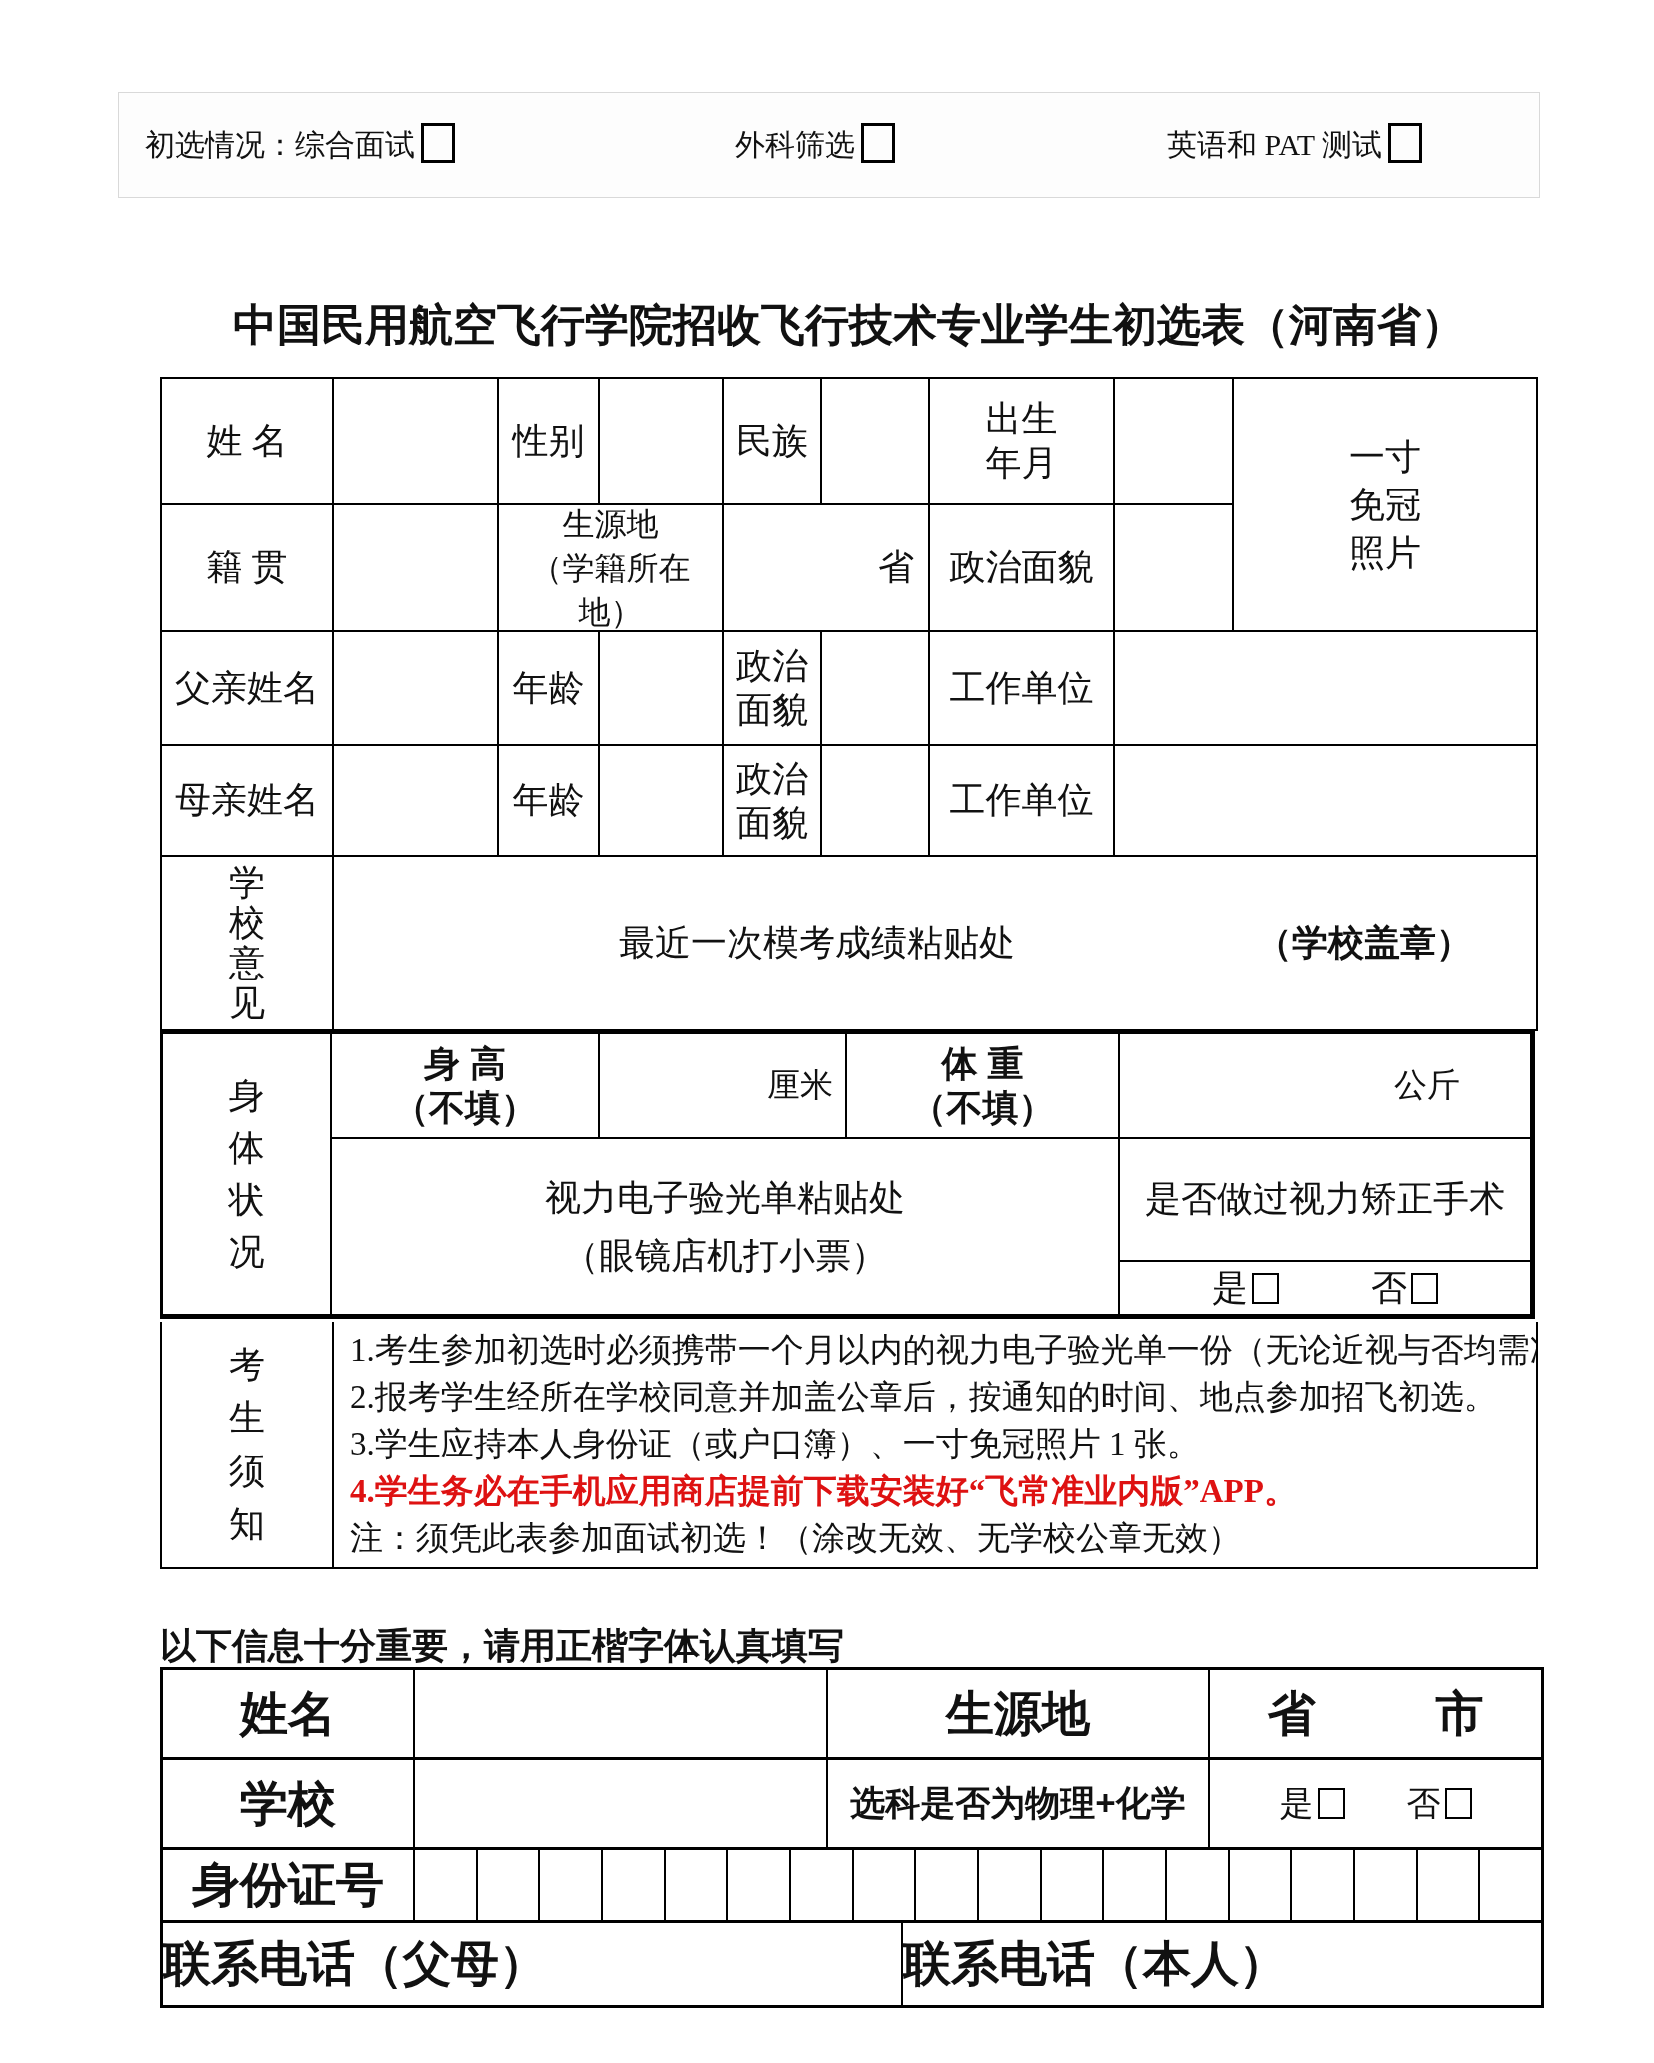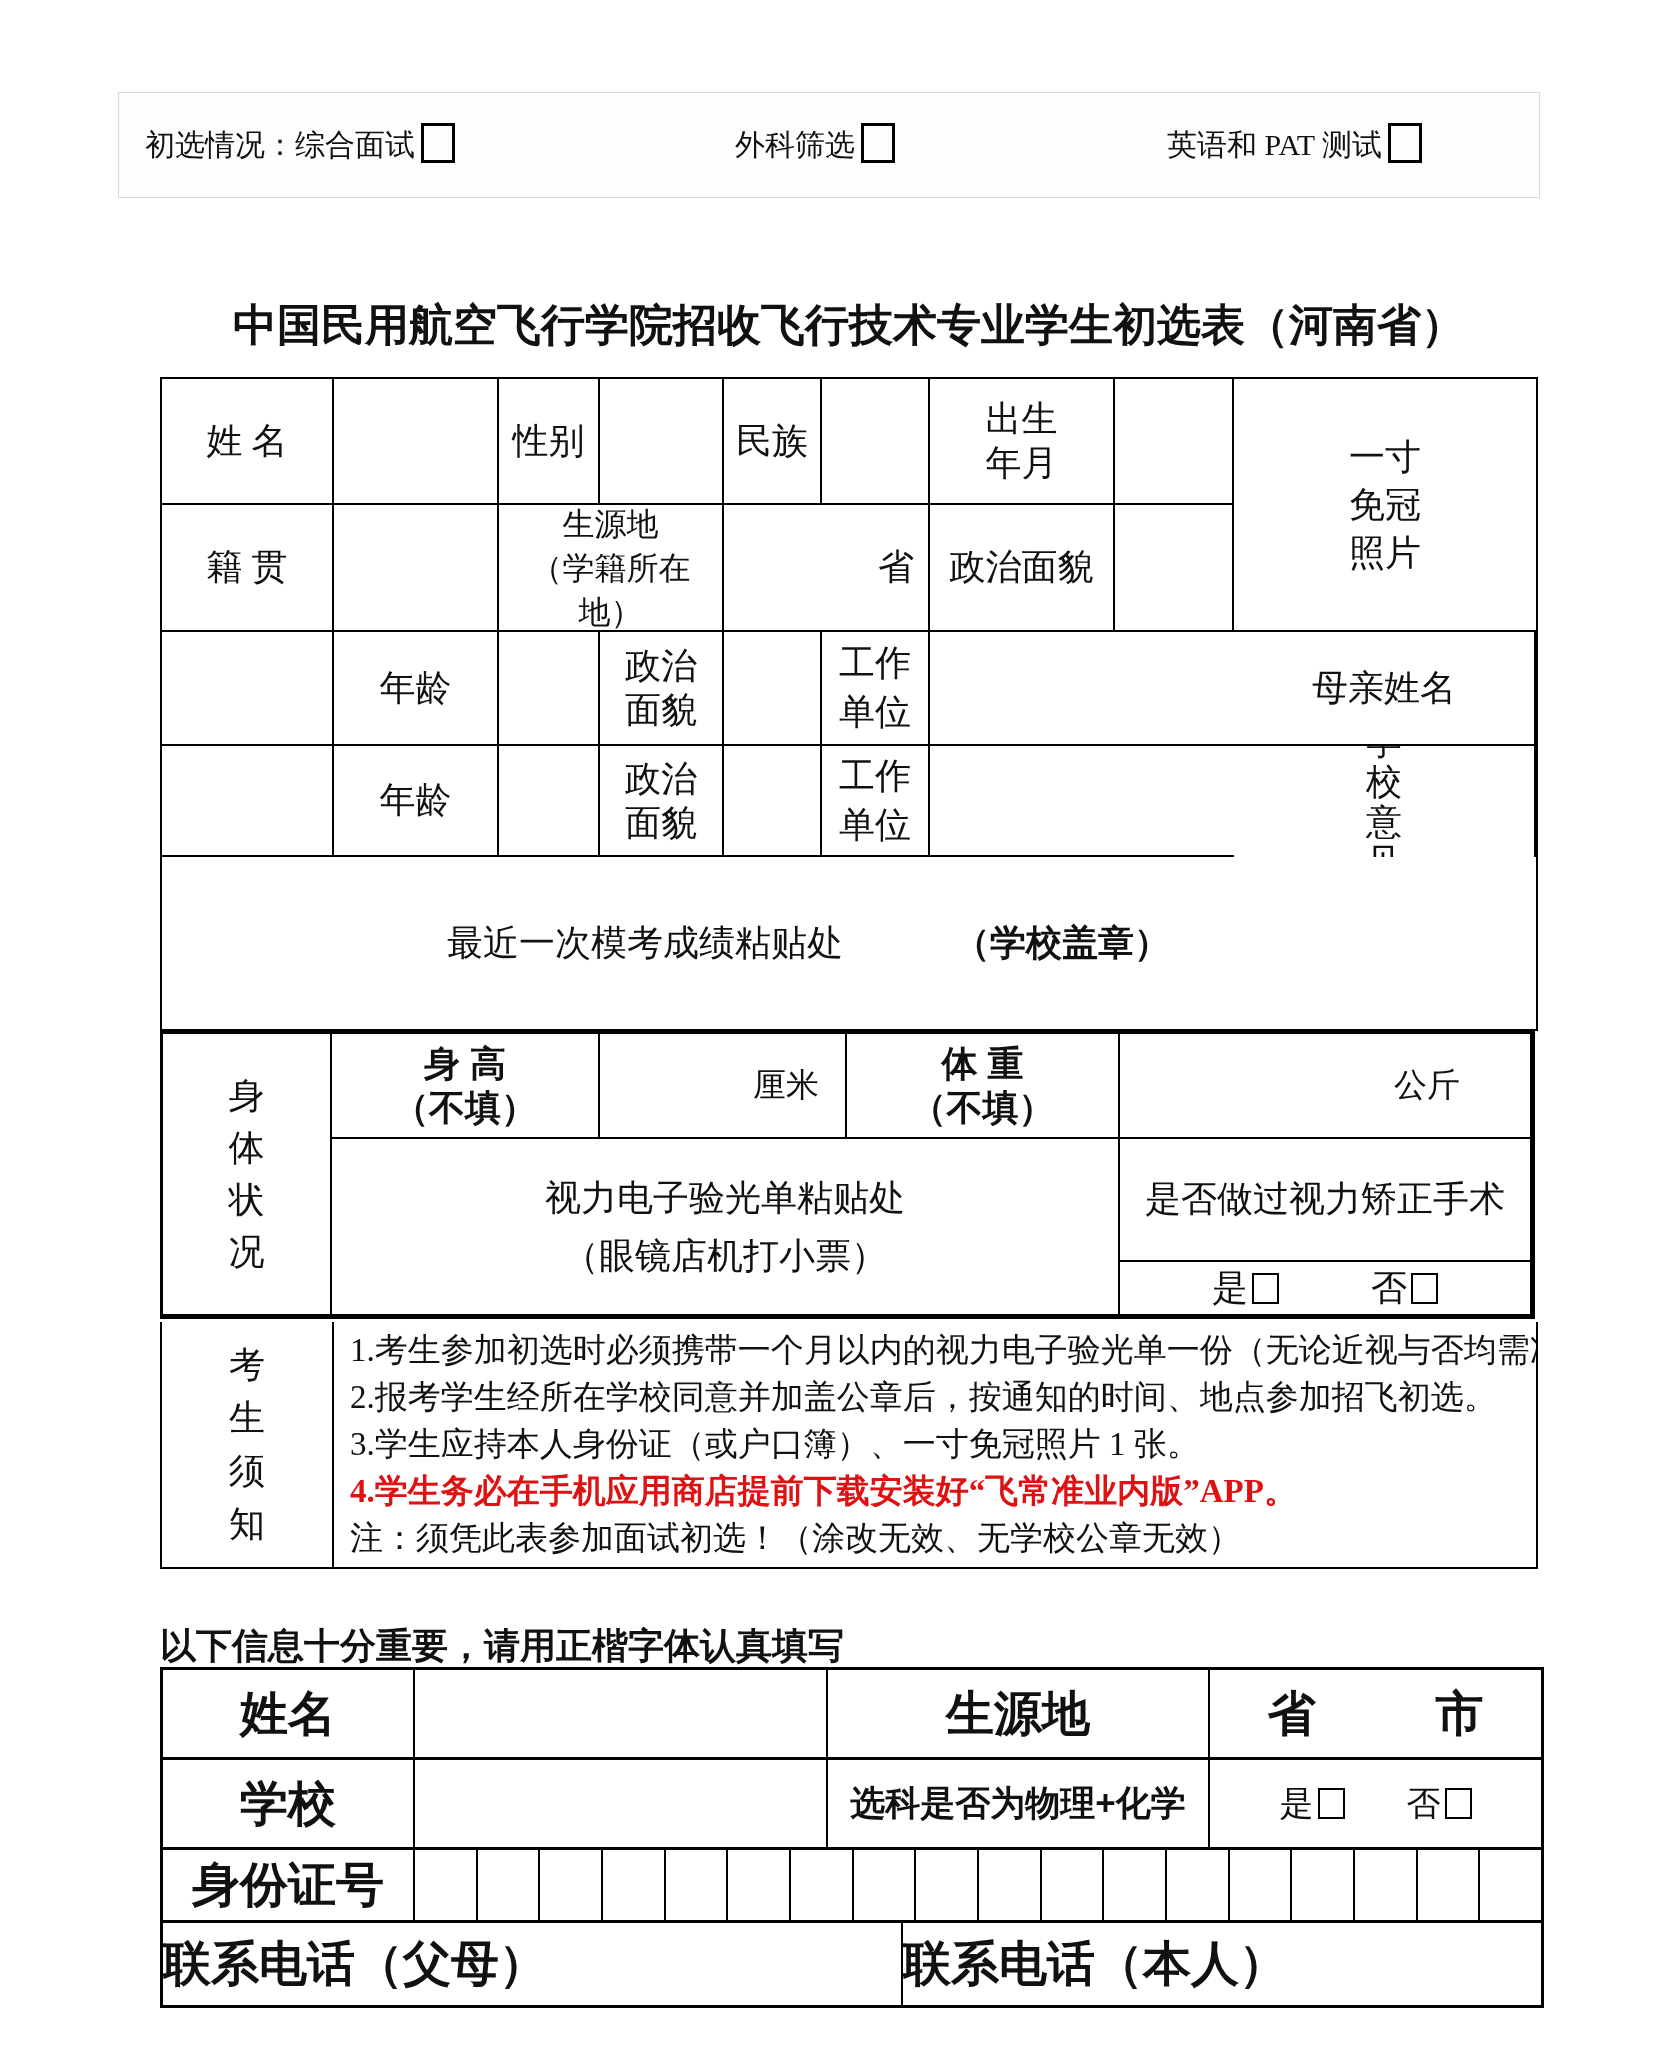--- a/index.html
+++ b/index.html
@@ -105,20 +105,21 @@
     <div class="cell">籍 贯</div>
     <div class="cell"></div>
     <div class="cell pre cspan2 f32 lh44">生源地
 （学籍所在地）</div>
     <div class="cell cspan2 province-cell">
         <span>省</span>
       </div>
     <div class="cell">政治面貌</div>
     <div class="cell"></div>
 
+    <div class="cell">父亲姓名</div>
     <div class="cell"></div>
     <div class="cell">年龄</div>
     <div class="cell"></div>
     <div class="cell pre lh44">政治
 面貌</div>
     <div class="cell"></div>
     <div class="cell">工作单位</div>
     <div class="cell cspan2 br0"></div>
 
     <div class="cell">母亲姓名</div>
@@ -141,21 +142,21 @@
     </div>
   </div>
 
   <div class="tb">
     <div class="cell vlabel lh52 rspan3 bb0">身
 体
 状
 况</div>
     <div class="cell pre bold sans lh44">身 高
 （不填）</div>
-    <div class="cell right-pad f33" style="padding-right:26px">
+    <div class="cell right-pad f33" style="padding-right:12px">
         <span>厘米</span>
       </div>
     <div class="cell pre bold sans lh44">体 重
 （不填）</div>
     <div class="cell right-pad f33 br0" style="padding-right:70px">
         <span>公斤</span>
       </div>
     <div class="cell pre cspan3 rspan2 bb0" style="line-height:58px">视力电子验光单粘贴处
 （眼镜店机打小票）</div>
     <div class="cell br0">是否做过视力矫正手术</div>

